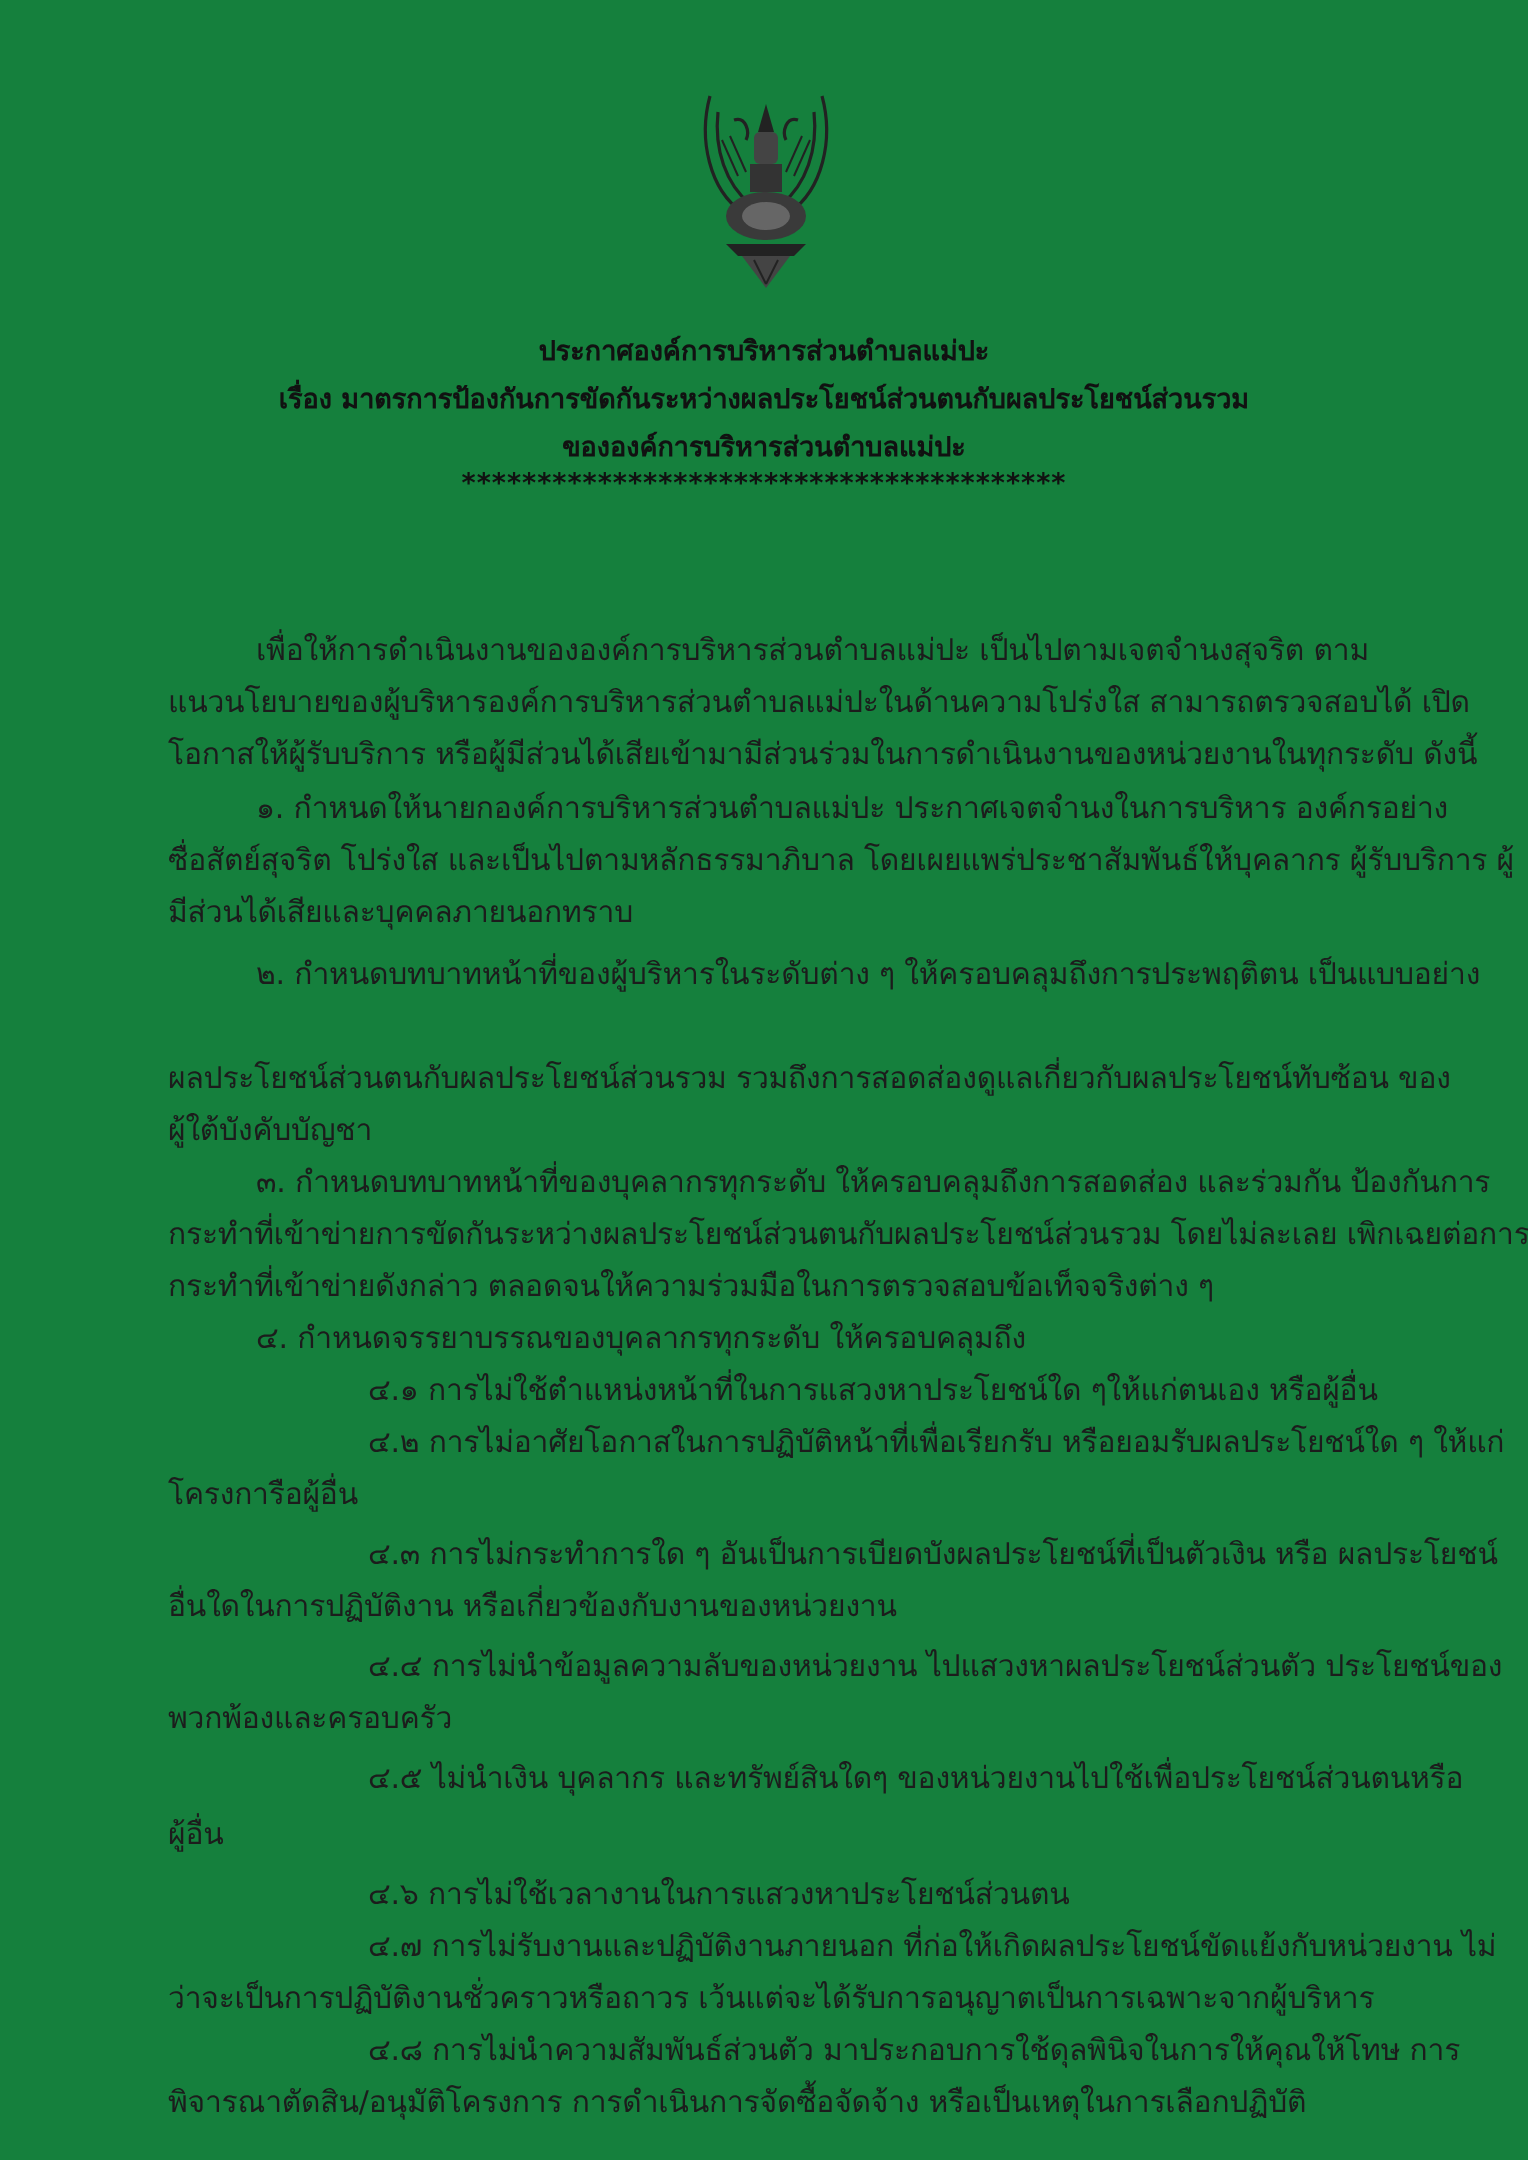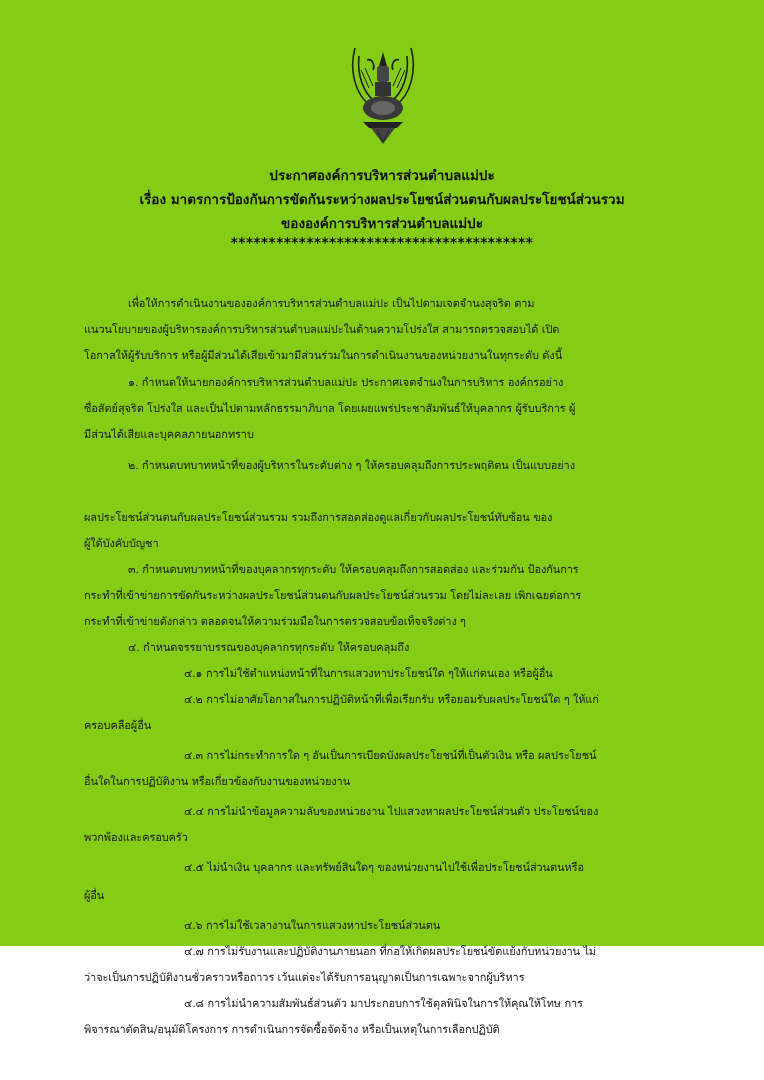--- a/index.html
+++ b/index.html
@@ -1,22 +1,22 @@
 <!DOCTYPE html>
 <html><head>
 <meta charset="utf-8">
 <style>
   html, body { margin:0; padding:0; background:#ffffff; }
   body { width:764px; height:1080px; position:relative; overflow:hidden;
          font-family:"DejaVu Sans", "Liberation Sans", sans-serif; color:#1a1a1a; }
-  .page { position:absolute; left:0; top:0; width:764px; height:946px; background:#84cc16; }
+  .page { position:absolute; left:0; top:0; width:764px; height:1080px; background:#15803d; }
   .emblem { position:absolute; left:347px; top:40px; width:72px; height:110px; }
   .hdr { position:absolute; left:0; width:764px; text-align:center; font-weight:bold;
          font-size:13.5px; white-space:nowrap; color:#111; }
-  .ln { position:absolute; white-space:nowrap; font-size:11px; color:#1c1c1c; letter-spacing:-0.1px; }
+  .ln { position:absolute; white-space:nowrap; font-size:15px; color:#1c1c1c; letter-spacing:-0.1px;margin-top:19px; }
 </style>
 </head>
 <body>
 
 <div class="page">
 
   <svg class="emblem" viewBox="0 0 72 110">
     <g fill="none" stroke="#222" stroke-width="1.6">
       <path d="M8 8 C2 30 8 55 24 66"></path>
       <path d="M64 8 C70 30 64 55 48 66"></path>
@@ -60,21 +60,21 @@
   <div class="ln" style="left:84px;top:534px;">ผู้ใต้บังคับบัญชา</div>
 
   <div class="ln" style="left:128px;top:560px;">๓. กำหนดบทบาทหน้าที่ของบุคลากรทุกระดับ ให้ครอบคลุมถึงการสอดส่อง และร่วมกัน ป้องกันการ</div>
   <div class="ln" style="left:84px;top:586px;">กระทำที่เข้าข่ายการขัดกันระหว่างผลประโยชน์ส่วนตนกับผลประโยชน์ส่วนรวม โดยไม่ละเลย เพิกเฉยต่อการ</div>
   <div class="ln" style="left:84px;top:612px;">กระทำที่เข้าข่ายดังกล่าว ตลอดจนให้ความร่วมมือในการตรวจสอบข้อเท็จจริงต่าง ๆ</div>
 
   <div class="ln" style="left:128px;top:638px;">๔. กำหนดจรรยาบรรณของบุคลากรทุกระดับ ให้ครอบคลุมถึง</div>
 
   <div class="ln" style="left:184px;top:664px;text-align:center;">๔.๑ การไม่ใช้ตำแหน่งหน้าที่ในการแสวงหาประโยชน์ใด ๆให้แก่ตนเอง หรือผู้อื่น</div>
   <div class="ln" style="left:184px;top:690px;">๔.๒ การไม่อาศัยโอกาสในการปฏิบัติหน้าที่เพื่อเรียกรับ หรือยอมรับผลประโยชน์ใด ๆ ให้แก่</div>
-  <div class="ln" style="left:84px;top:716px;">ครอบคลือผู้อื่น</div>
+  <div class="ln" style="left:84px;top:716px;">โครงการือผู้อื่น</div>
   <div class="ln" style="left:184px;top:746px;">๔.๓ การไม่กระทำการใด ๆ อันเป็นการเบียดบังผลประโยชน์ที่เป็นตัวเงิน หรือ ผลประโยชน์</div>
   <div class="ln" style="left:84px;top:772px;text-align:center;">อื่นใดในการปฏิบัติงาน หรือเกี่ยวข้องกับงานของหน่วยงาน</div>
   <div class="ln" style="left:184px;top:802px;">๔.๔ การไม่นำข้อมูลความลับของหน่วยงาน ไปแสวงหาผลประโยชน์ส่วนตัว ประโยชน์ของ</div>
   <div class="ln" style="left:84px;top:828px;">พวกพ้องและครอบครัว</div>
   <div class="ln" style="left:184px;top:858px;">๔.๕ ไม่นำเงิน บุคลากร และทรัพย์สินใดๆ ของหน่วยงานไปใช้เพื่อประโยชน์ส่วนตนหรือ</div>
   <div class="ln" style="left:84px;top:886px;">ผู้อื่น</div>
   <div class="ln" style="left:184px;top:916px;">๔.๖ การไม่ใช้เวลางานในการแสวงหาประโยชน์ส่วนตน</div>
   <div class="ln" style="left:184px;top:942px;">๔.๗ การไม่รับงานและปฏิบัติงานภายนอก ที่ก่อให้เกิดผลประโยชน์ขัดแย้งกับหน่วยงาน ไม่</div>
   <div class="ln" style="left:84px;top:968px;">ว่าจะเป็นการปฏิบัติงานชั่วคราวหรือถาวร เว้นแต่จะได้รับการอนุญาตเป็นการเฉพาะจากผู้บริหาร</div>
   <div class="ln" style="left:184px;top:994px;">๔.๘ การไม่นำความสัมพันธ์ส่วนตัว มาประกอบการใช้ดุลพินิจในการให้คุณให้โทษ การ</div>

